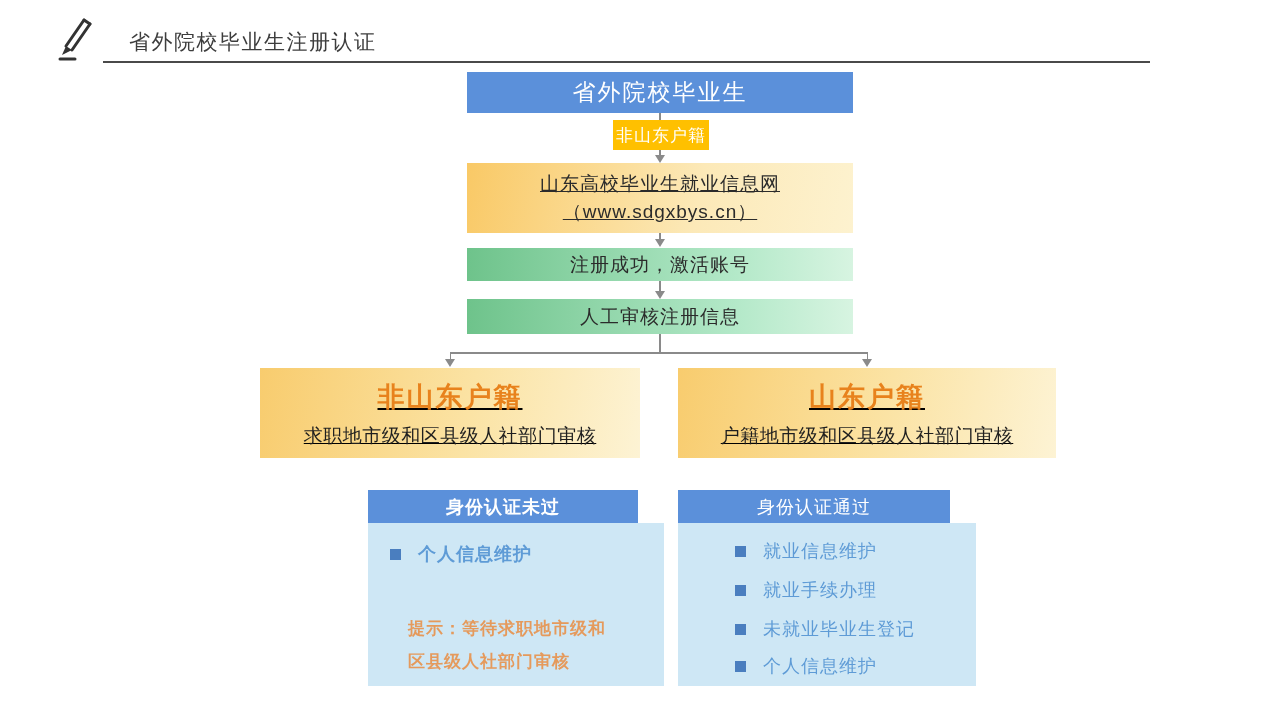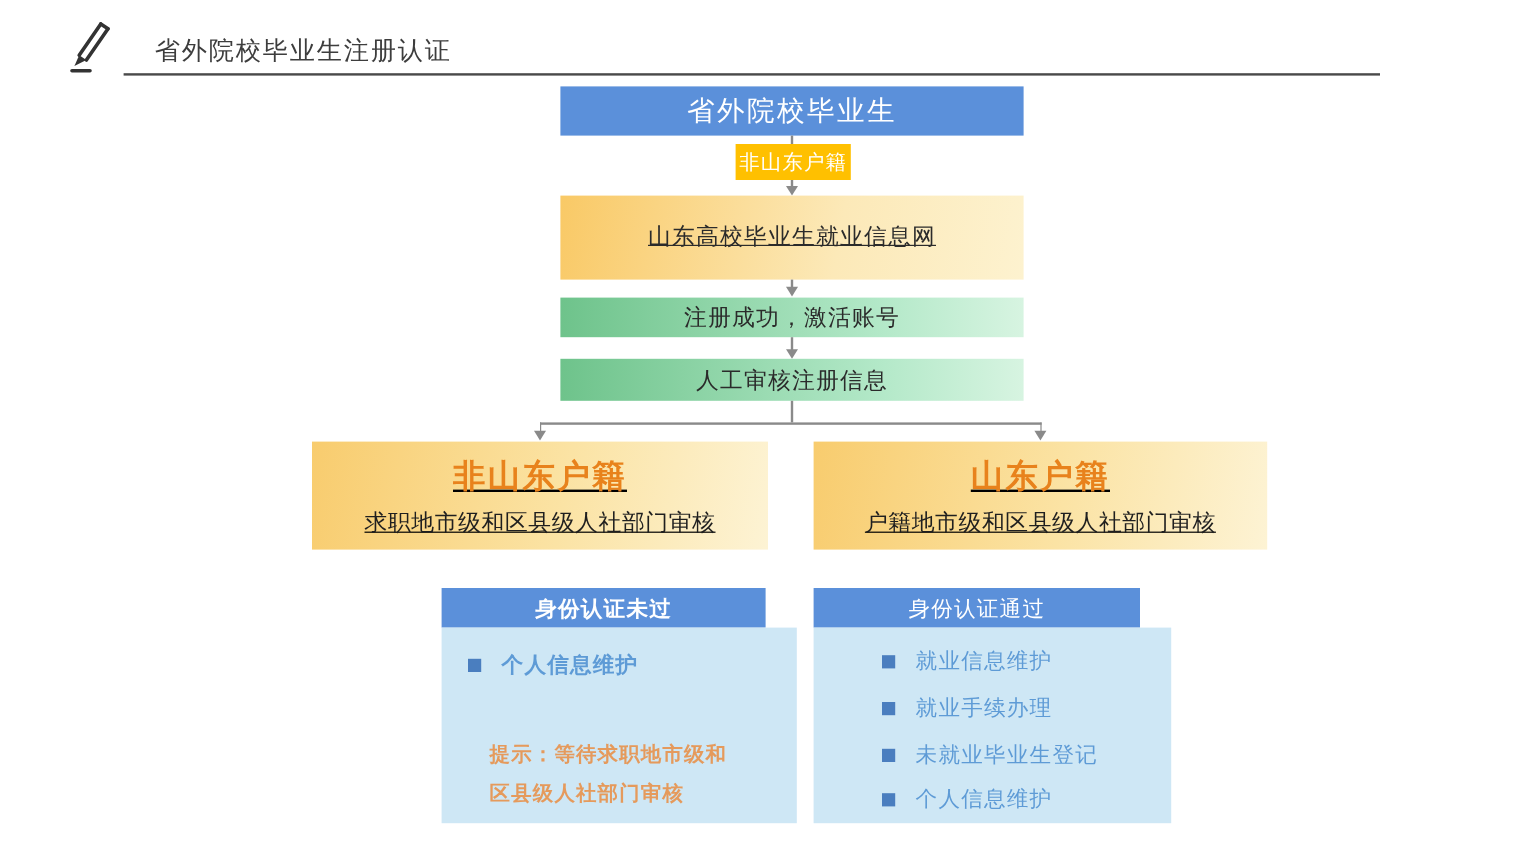--- a/index.html
+++ b/index.html
@@ -57,20 +57,21 @@
 
   <div class="vline" style="left:659px; top:113px; height:7px;"></div>
 
   <div class="box entry-box">非山东户籍</div>
 
   <div class="vline" style="left:659px; top:150px; height:6px;"></div>
   <div class="arr-down" style="left:655px; top:155px;"></div>
 
   <div class="box site-box">
     <div>山东高校毕业生就业信息网</div>
+    <div>（www.sdgxbys.cn）</div>
   </div>
 
   <div class="vline" style="left:659px; top:233px; height:7px;"></div>
   <div class="arr-down" style="left:655px; top:239px;"></div>
 
   <div class="box green-box g1">注册成功，激活账号</div>
 
   <div class="vline" style="left:659px; top:281px; height:11px;"></div>
   <div class="arr-down" style="left:655px; top:291px;"></div>
 

